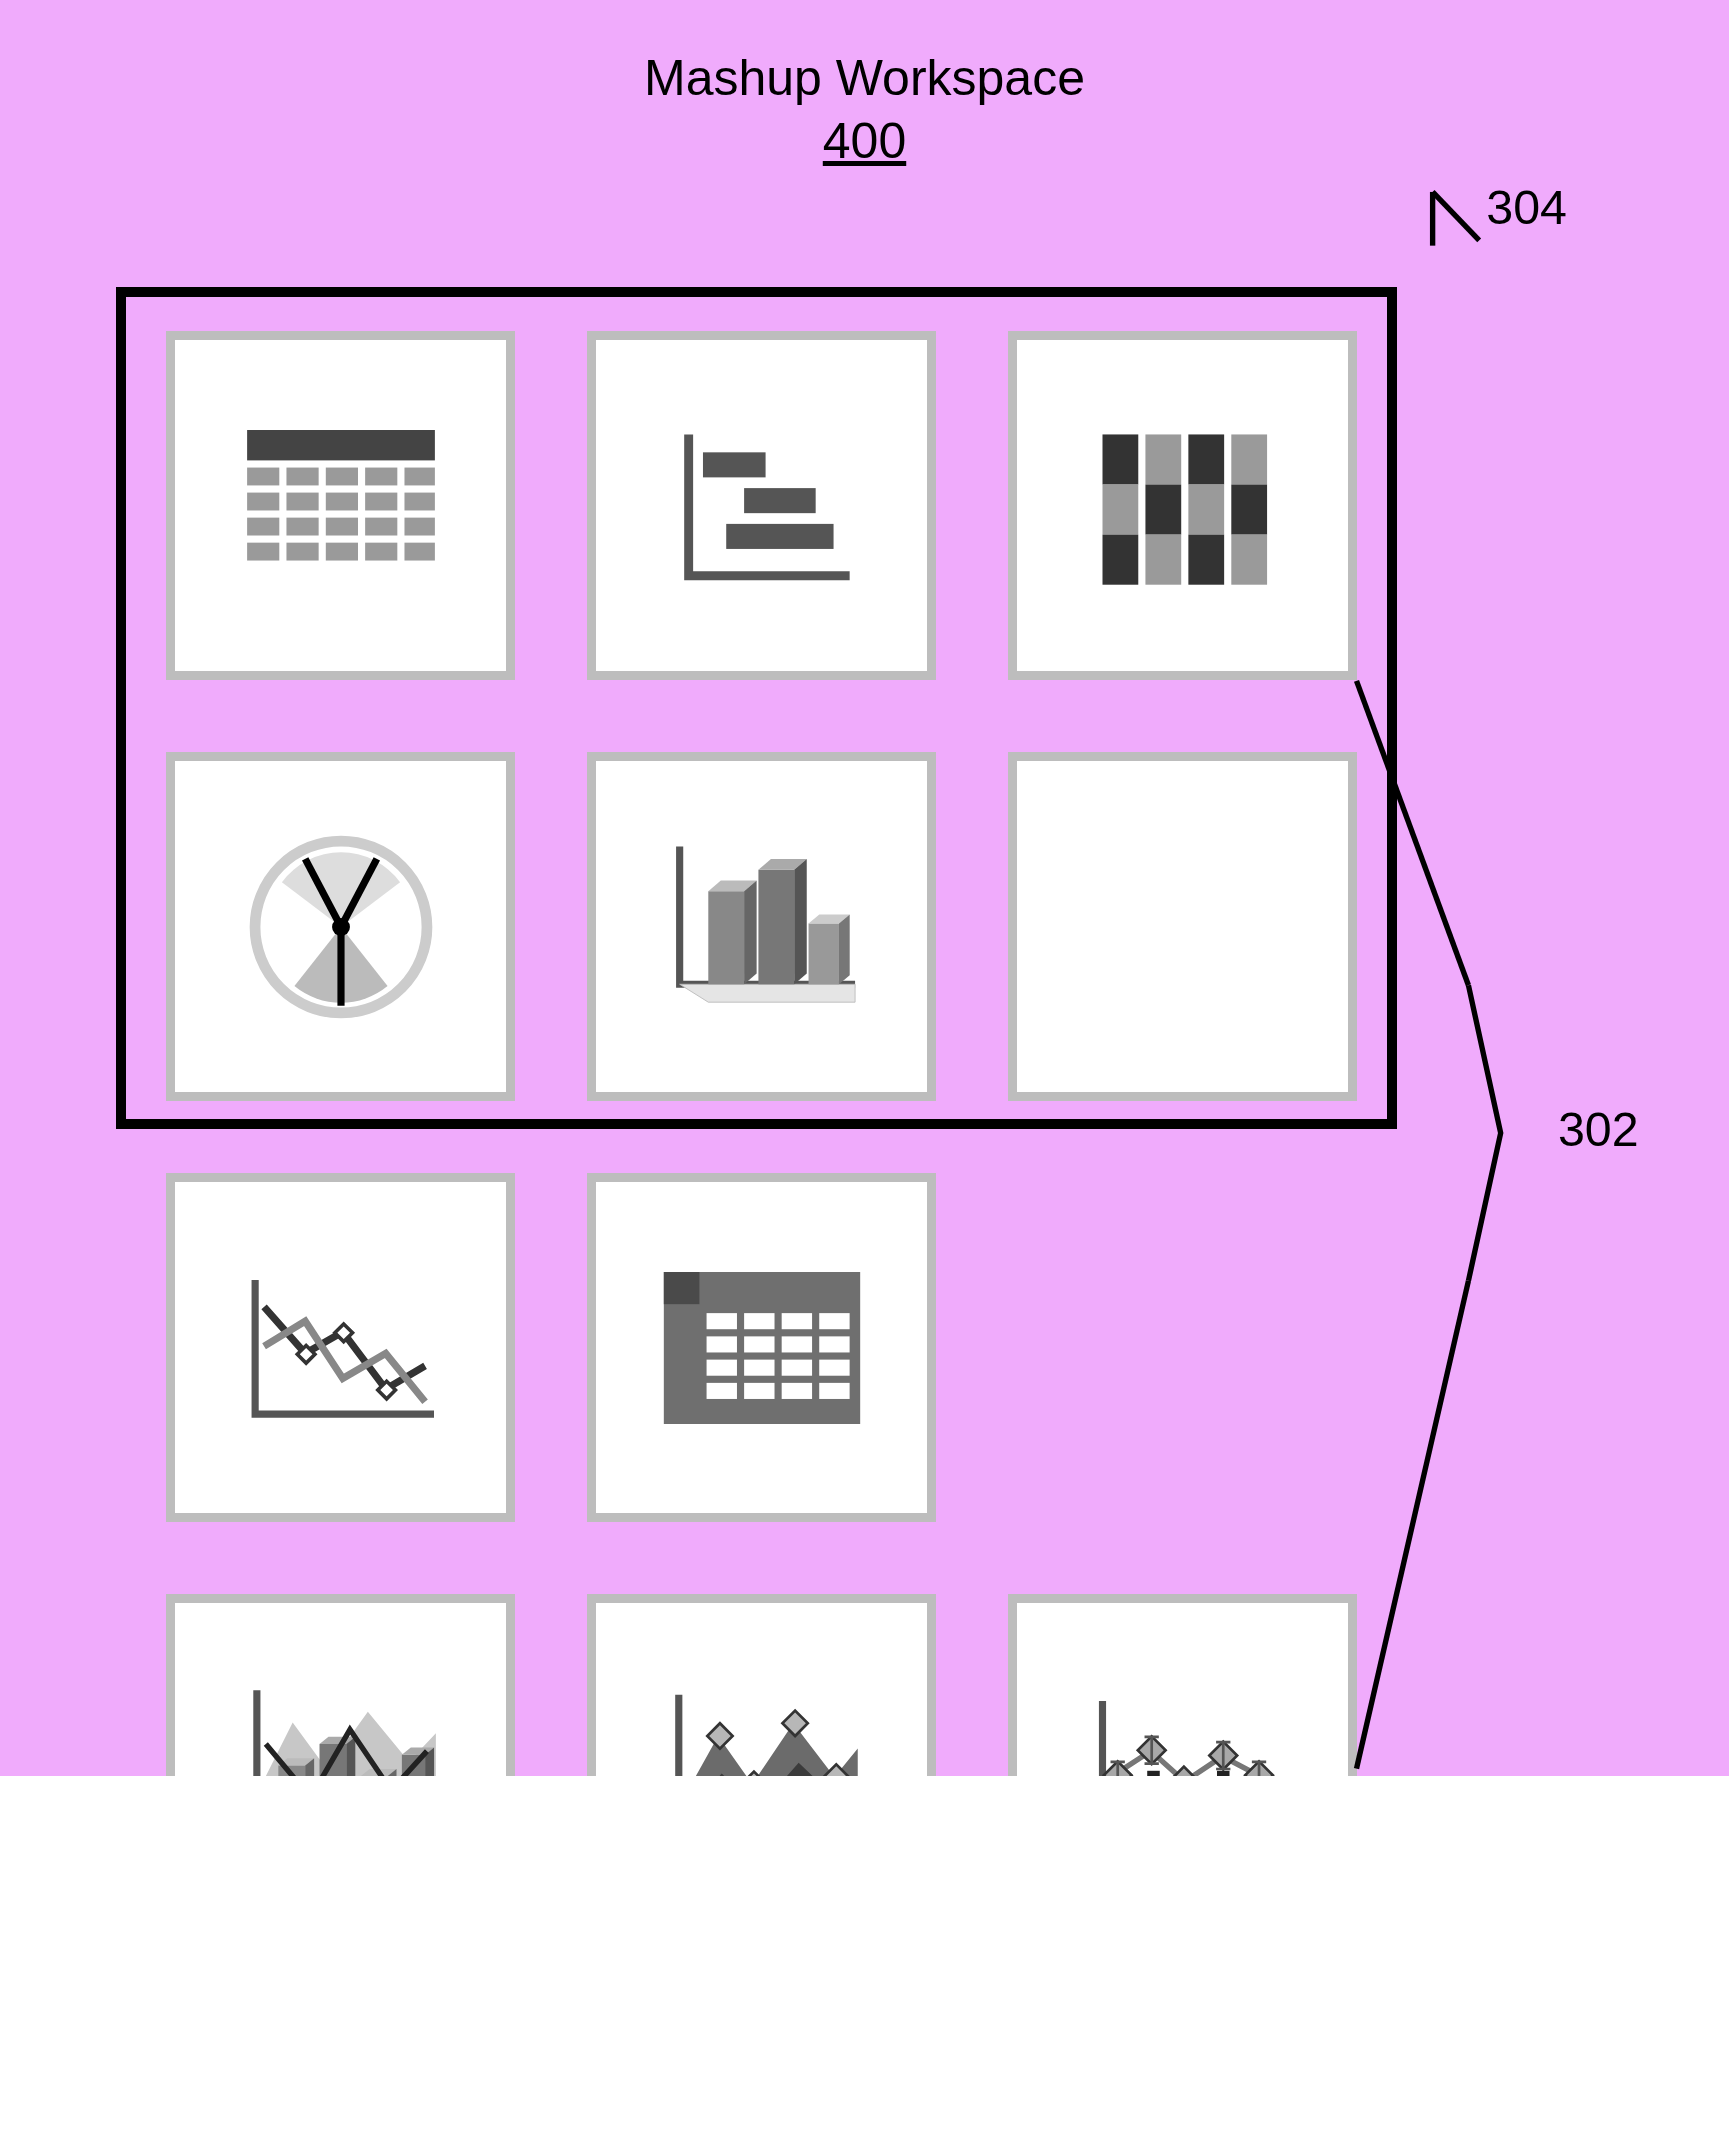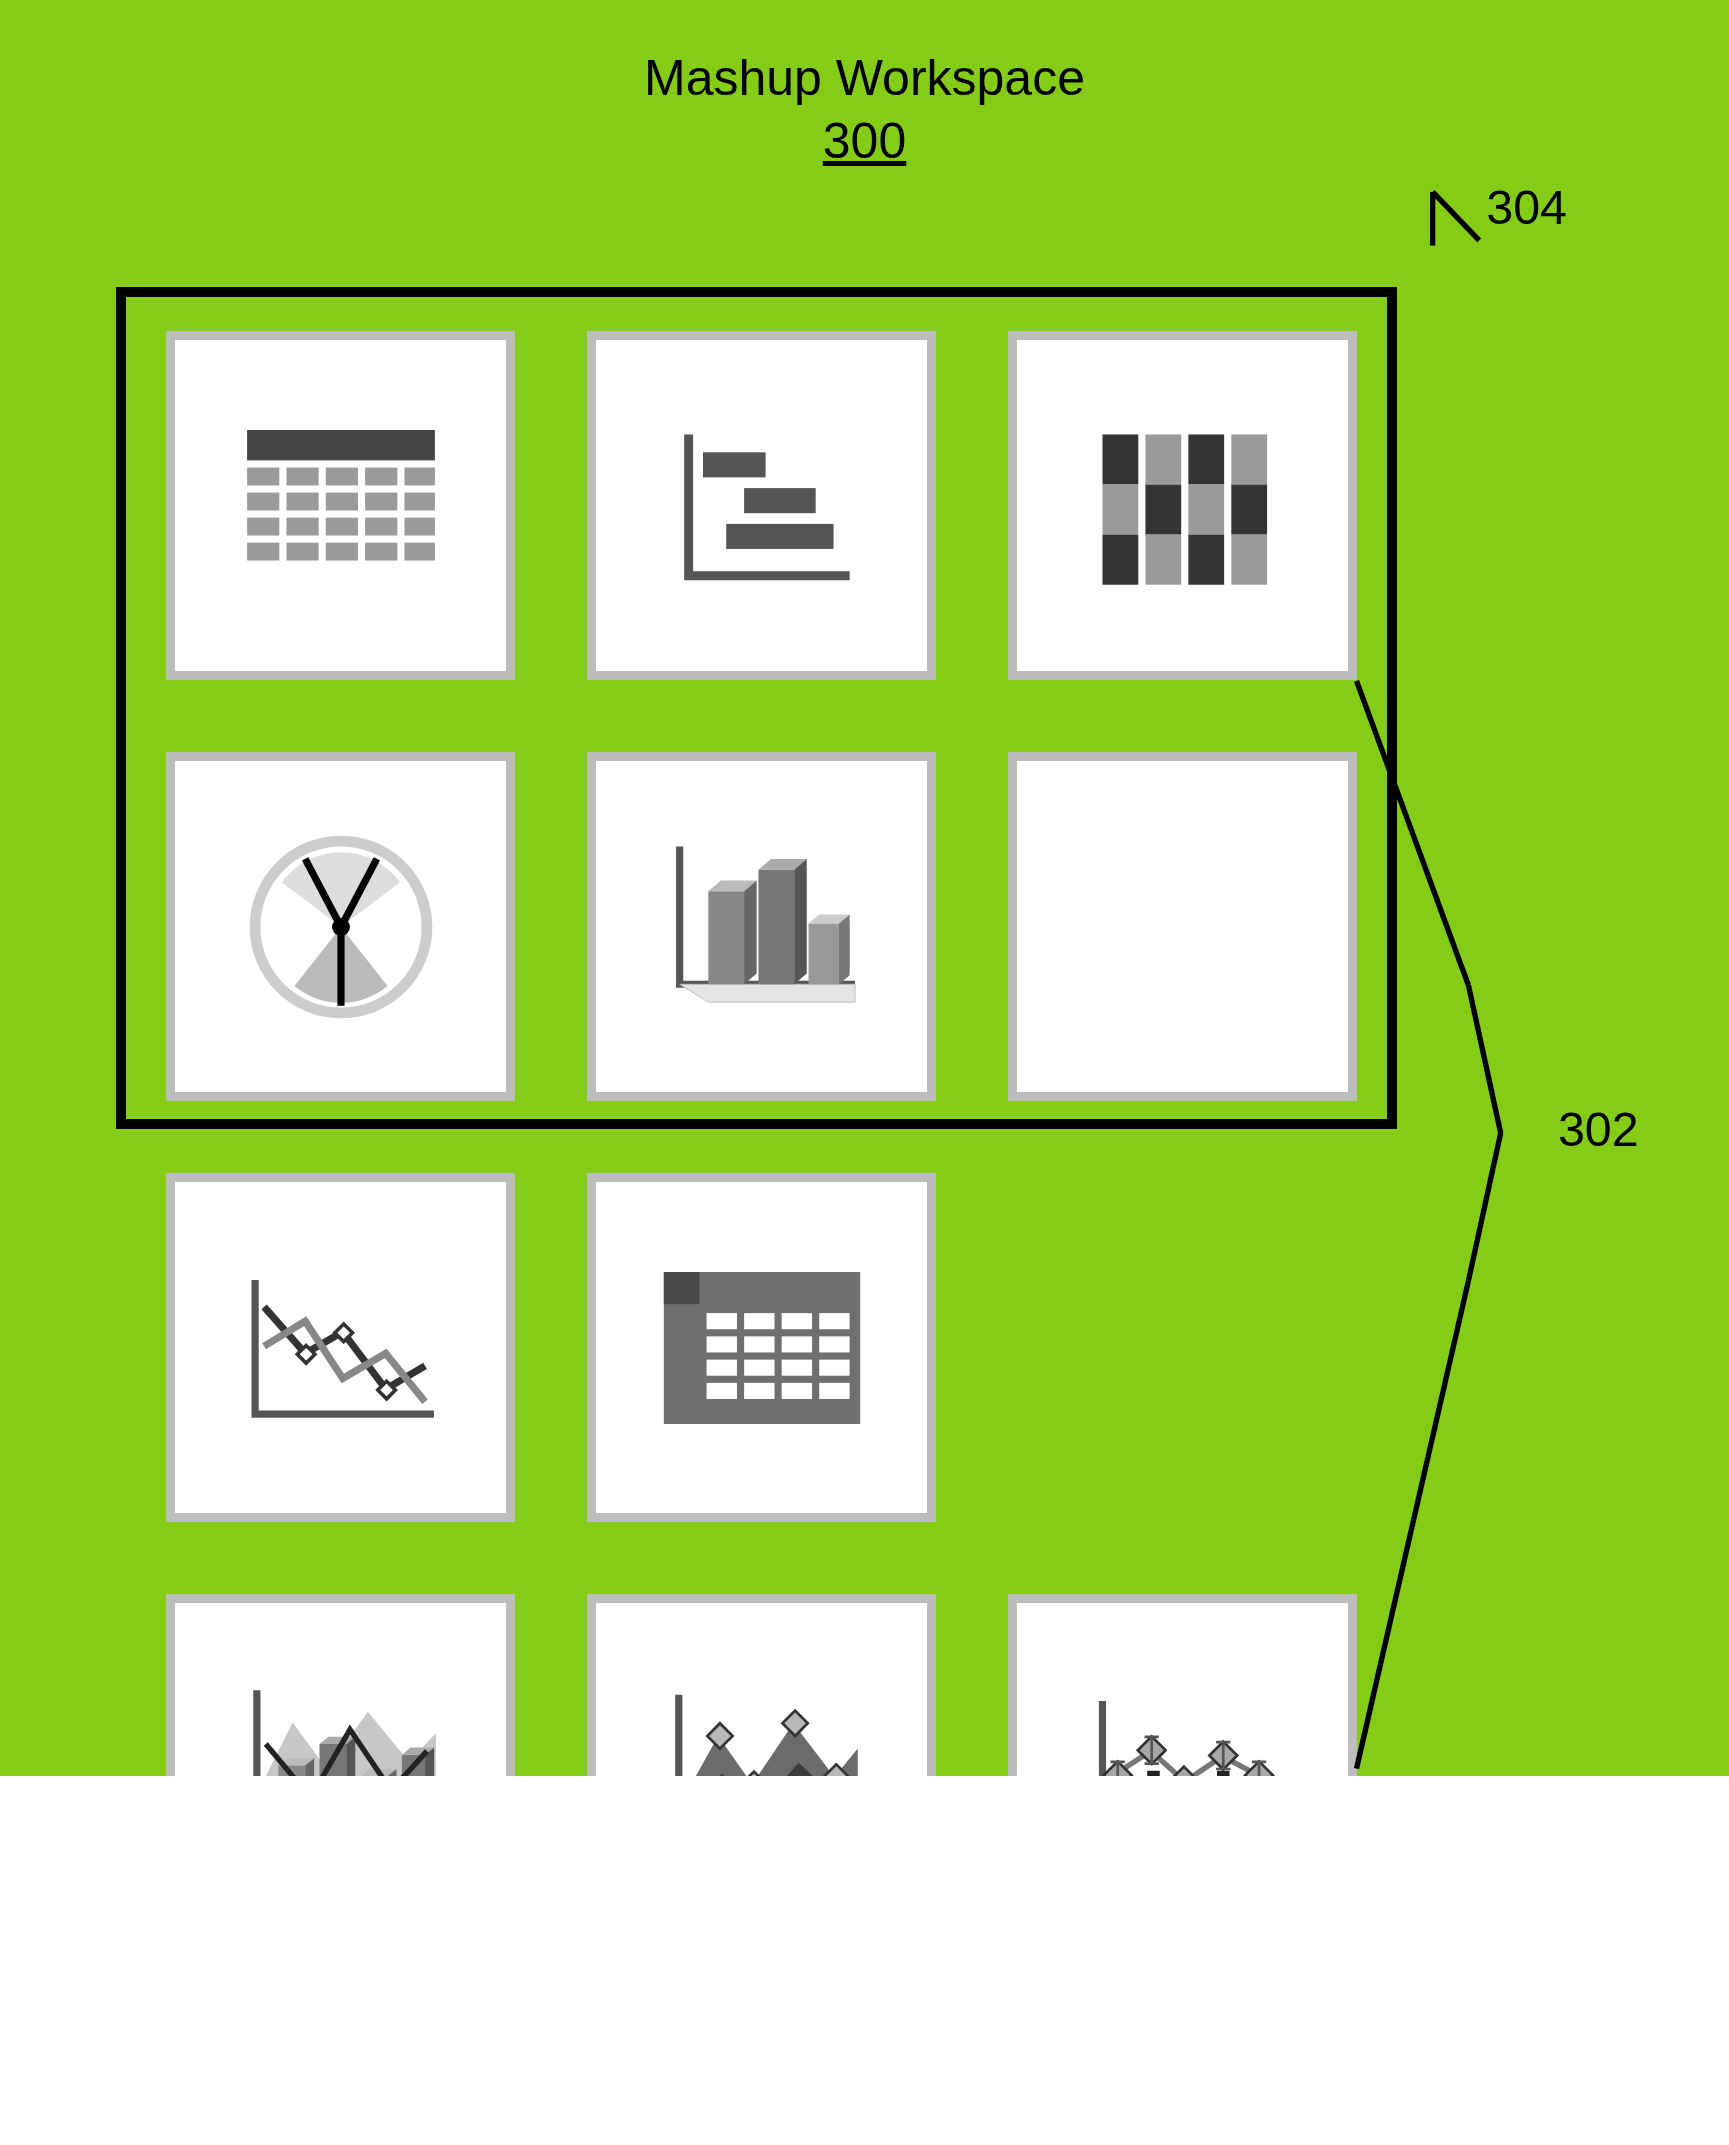--- a/index.html
+++ b/index.html
@@ -6,21 +6,21 @@
     margin: 0;
     padding: 0;
     background: #fff;
     font-family: Arial, Helvetica, sans-serif;
     color: #000;
   }
   .page {
     position: relative;
     width: 1729px;
     height: 1776px;
-    background: #84cc16;
+    background: #f0abfc;
   }
   .title-block {
     position: absolute;
     left: 0;
     width: 1729px;
     text-align: center;
   }
   .title {
     top: 49px;
     font-size: 50px;
@@ -51,21 +51,21 @@
     background: transparent;
     pointer-events: none;
   }
 </style>
 </head>
 <body>
 
 <div class="page">
 
   <div class="title-block title">Mashup Workspace</div>
-  <div class="title-block refnum">300</div>
+  <div class="title-block refnum">400</div>
 
   <div class="tile" style="left: 166px; top: 331px;">
     <svg width="188" height="152" viewBox="0 0 210 170">
       <rect x="0" y="0" width="210" height="34" fill="#444"></rect>
       <g fill="#9a9a9a">
         <rect x="0" y="42" width="36" height="20"></rect>
           <rect x="44" y="42" width="36" height="20"></rect>
           <rect x="88" y="42" width="36" height="20"></rect>
           <rect x="132" y="42" width="36" height="20"></rect>
           <rect x="176" y="42" width="34" height="20"></rect>

